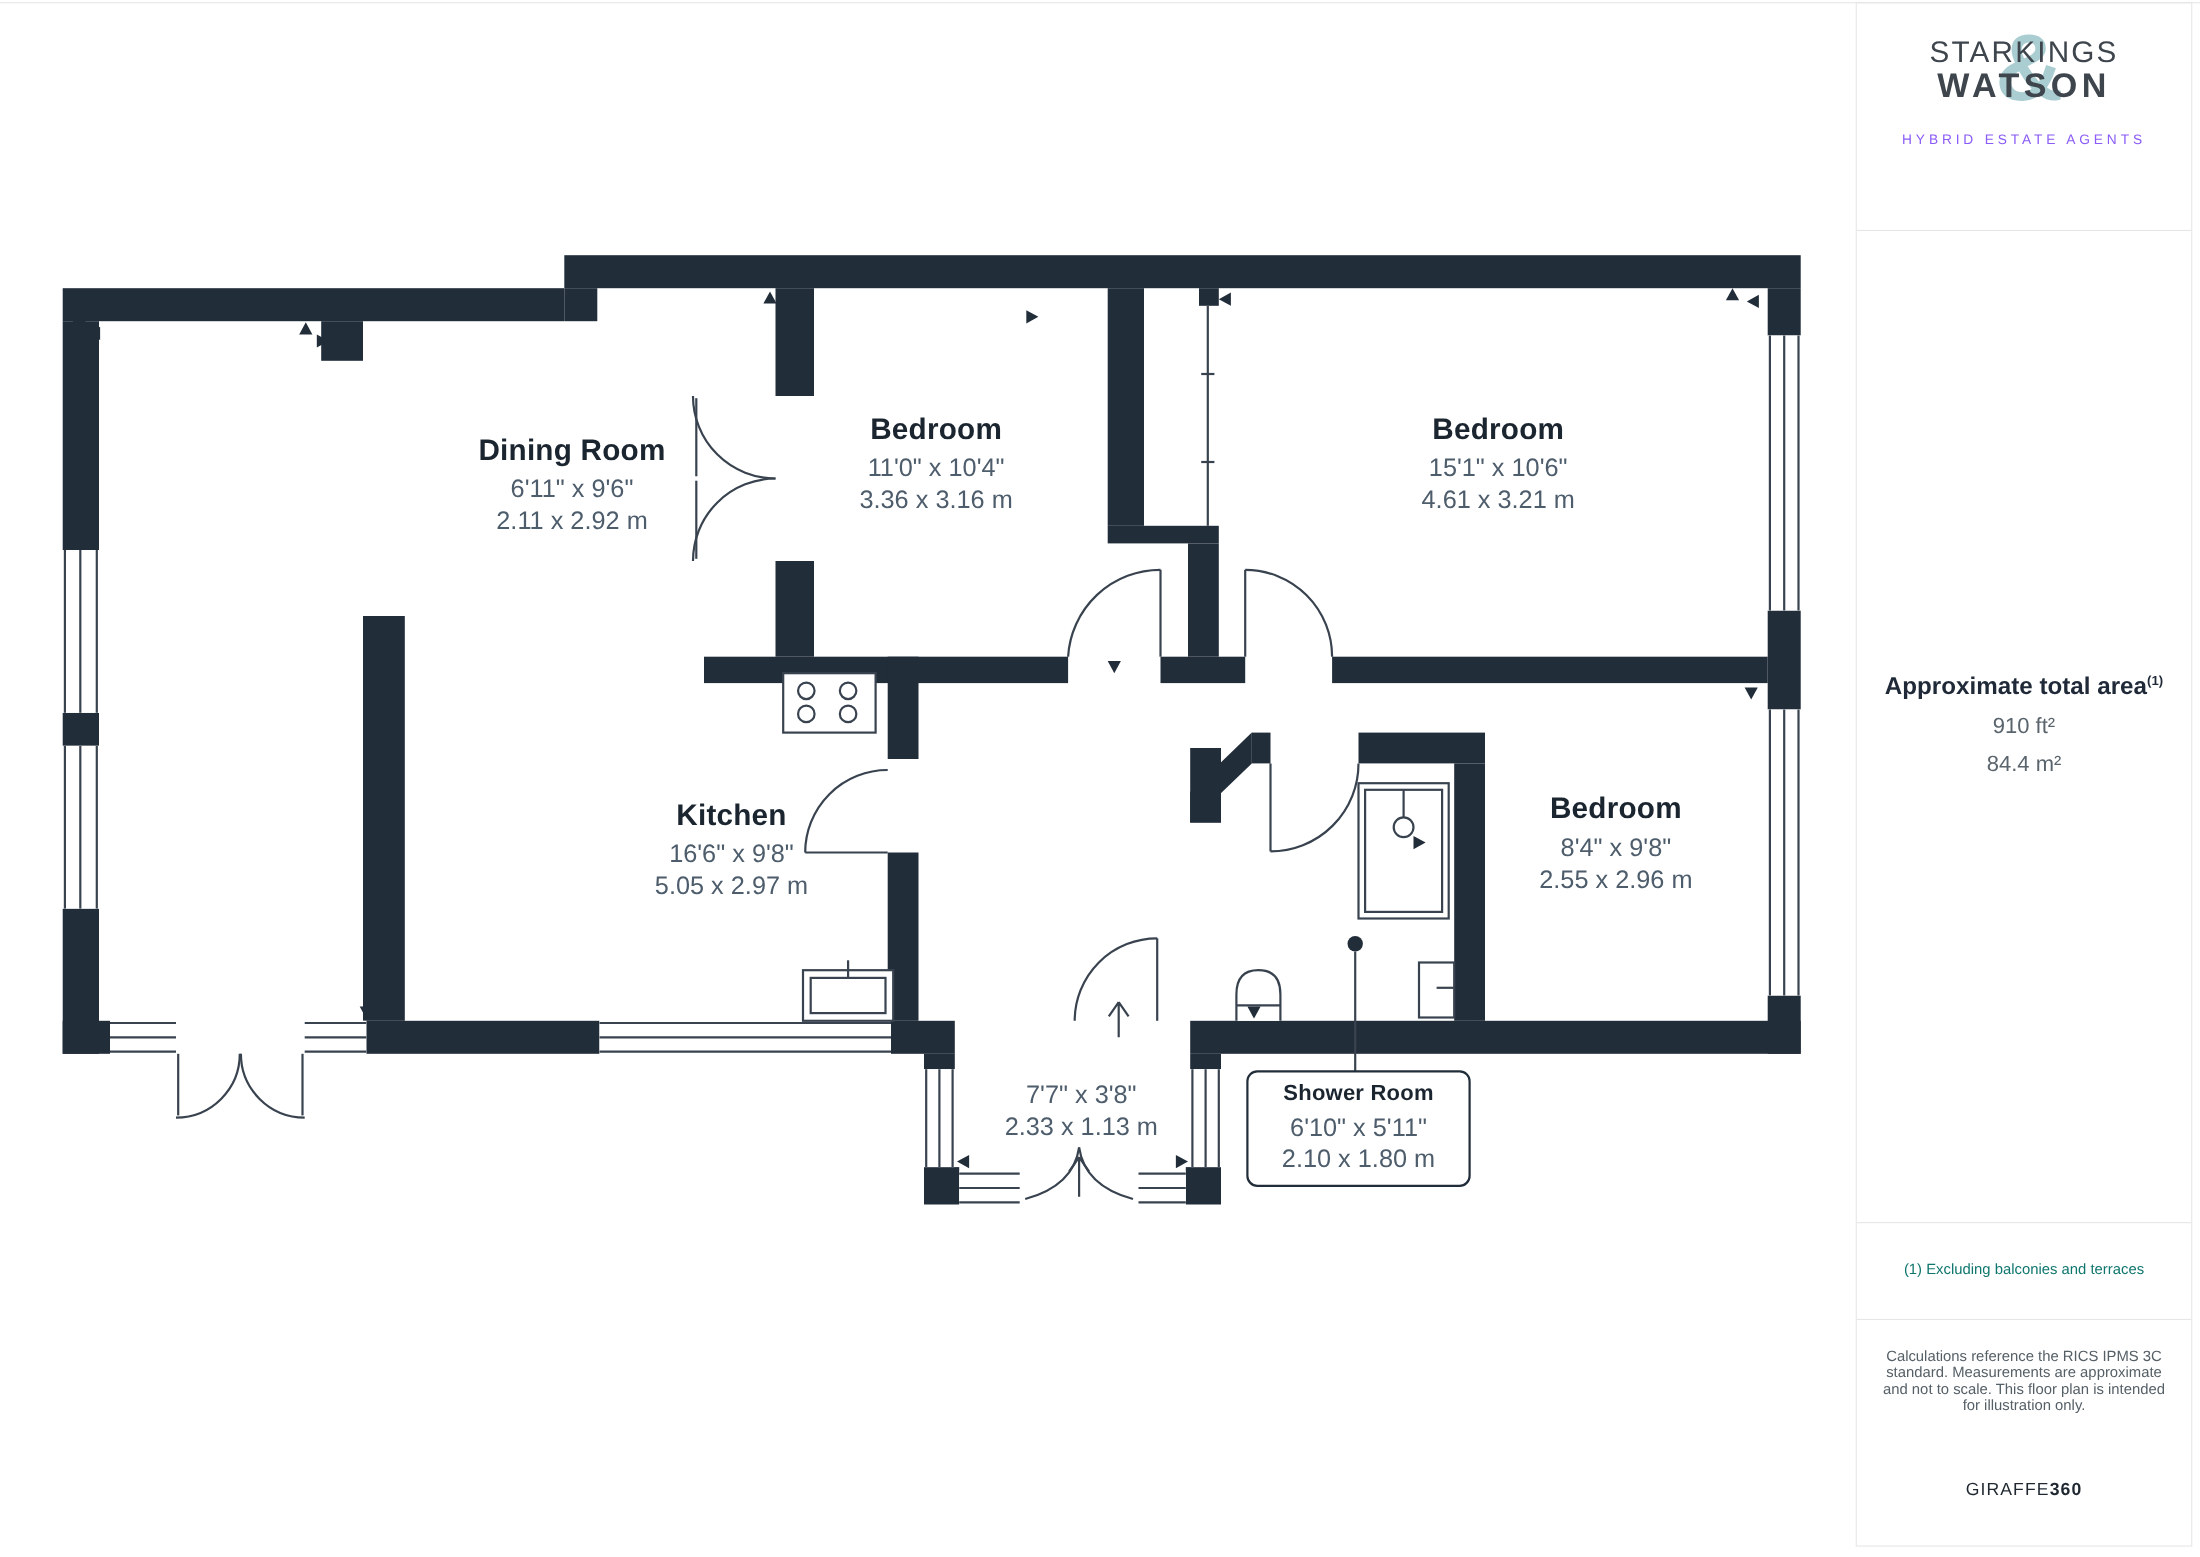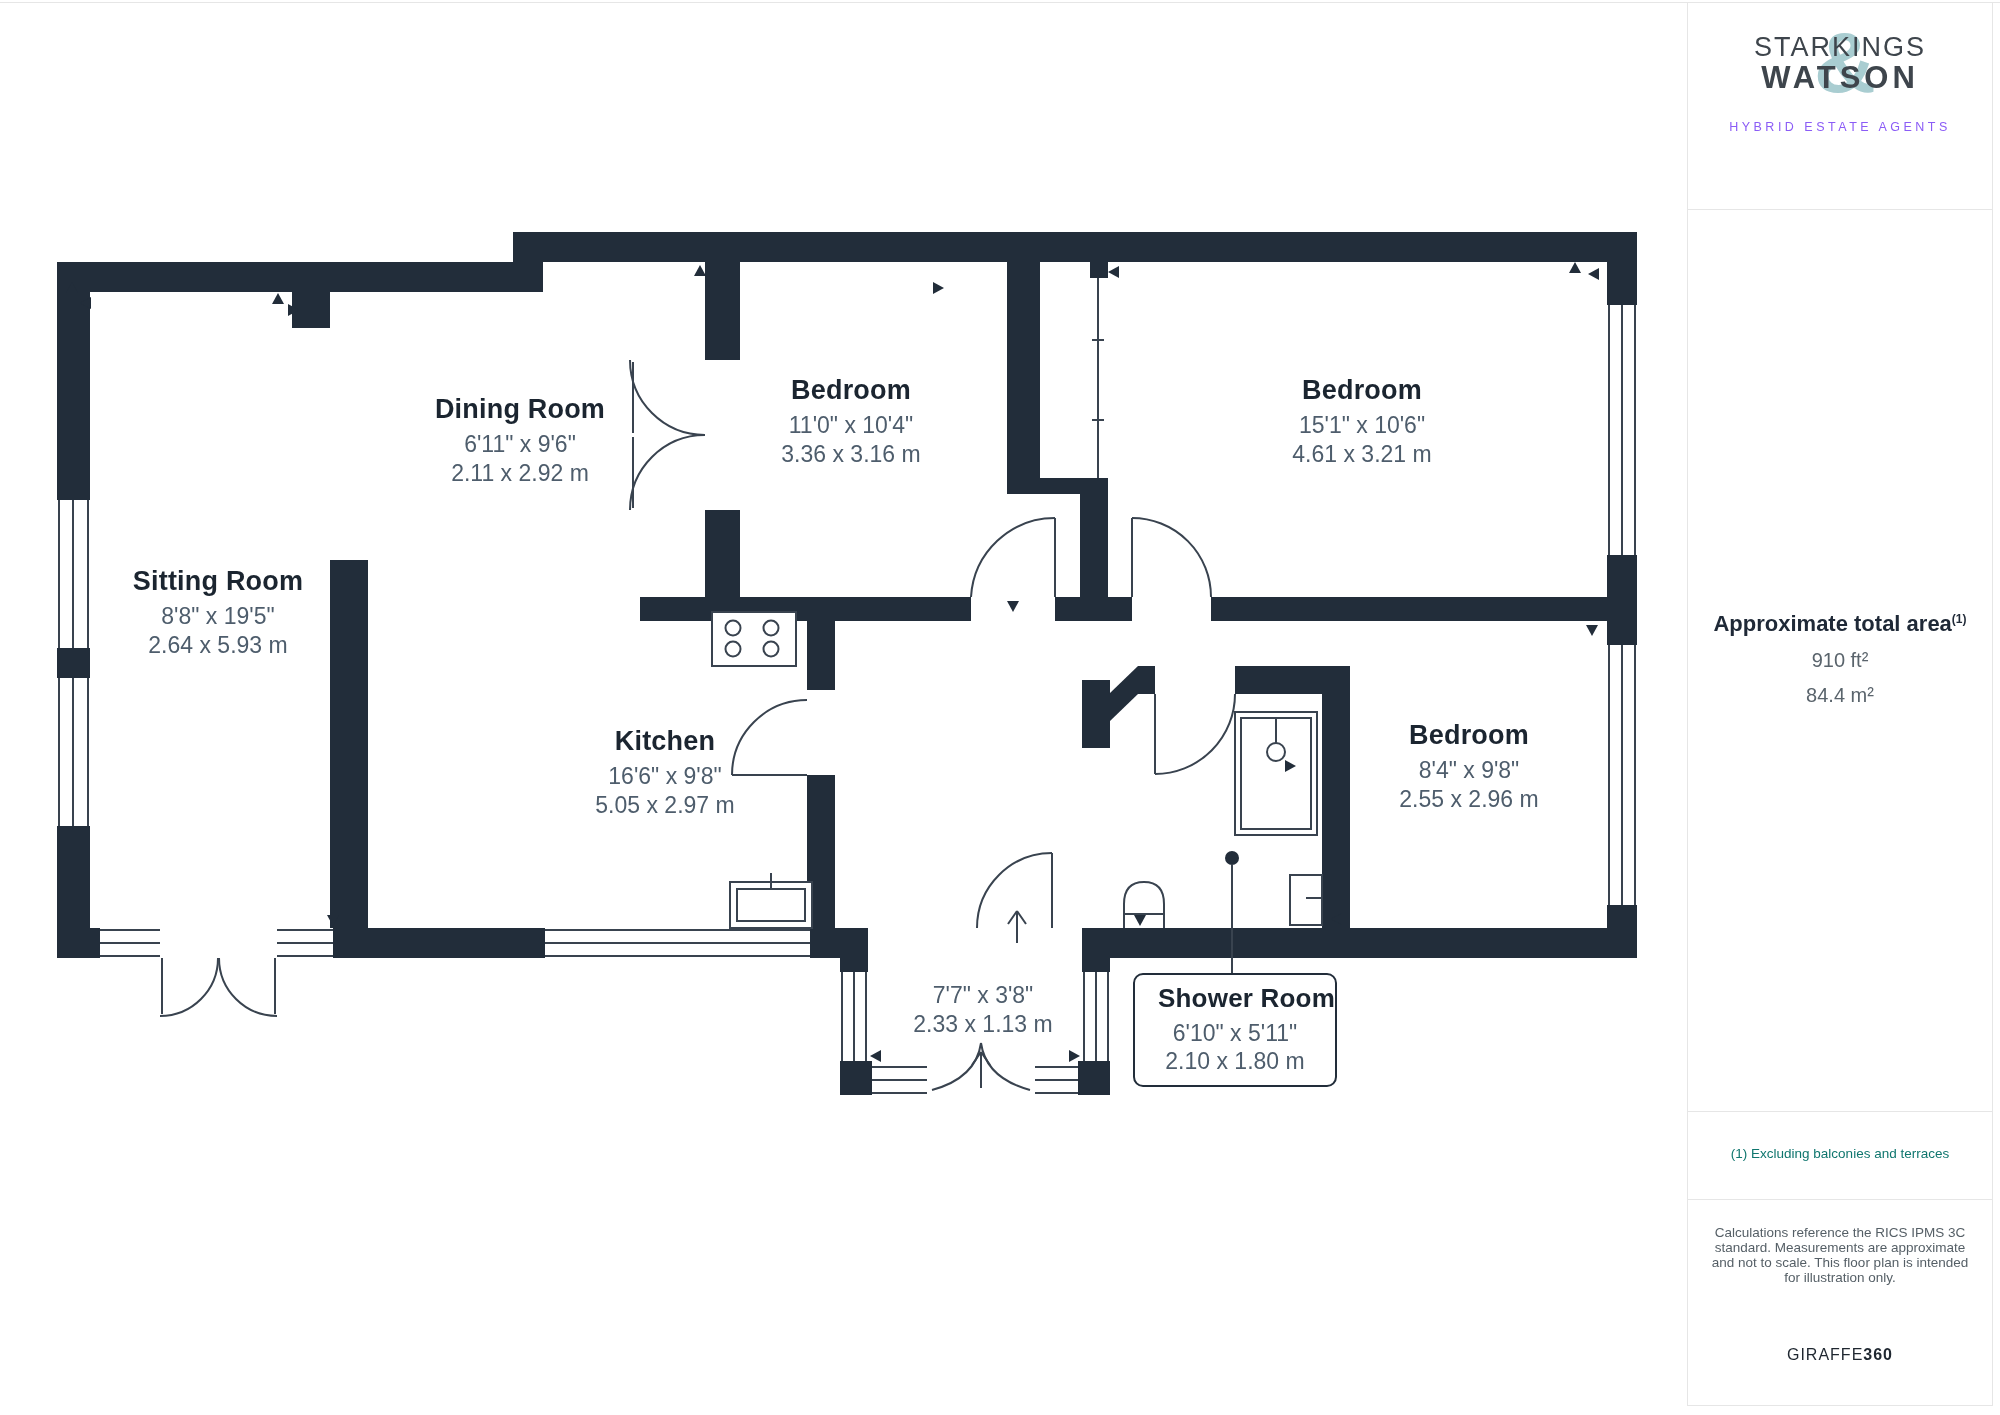--- a/index.html
+++ b/index.html
@@ -7,21 +7,21 @@
         font-family:"Liberation Sans",sans-serif;}
   #top-hairline{position:absolute;left:0;top:2px;width:2000px;height:0;border-top:1px solid #e6e6e6;}
   
   #plan-svg{position:absolute;left:0;top:0;}
   .room-label{position:absolute;width:300px;text-align:center;pointer-events:none;}
   .room-title{font-size:27px;font-weight:bold;color:#1b2530;letter-spacing:.2px;}
   .room-dim{font-size:23px;color:#4e5d6c;line-height:29px;}
   .room-title + .room-dim{margin-top:5px;}
   #shower-callout{position:absolute;left:1133px;top:973px;width:200px;padding:8px 0 10px 0;
       background:#fff;border:2.5px solid #222d3a;border-radius:10px;text-align:center;}
-  #shower-callout .room-title{font-size:26px;text-align:right;}
+  #shower-callout .room-title{font-size:20px;}
   #shower-callout .room-dim{font-size:23px;line-height:28px;}
   
   #sidebar{position:absolute;left:1687px;top:2px;width:304px;height:1402px;
       border-left:1px solid #e6e6e6;border-right:1px solid #e6e6e6;border-bottom:1px solid #e6e6e6;
       border-top:1px solid #e6e6e6;}
   .sb-divider{position:absolute;left:0;width:100%;height:0;border-top:1px solid #e6e6e6;}
   #logo{position:absolute;left:0;top:30px;width:100%;text-align:center;}
   #logo-words{position:relative;display:inline-block;padding:0 10px;}
   #logo-amp{position:absolute;left:50%;top:54%;transform:translate(-42%,-55%);
       font-size:86px;font-weight:bold;color:#a9cdd1;z-index:0;line-height:1;}
@@ -241,25 +241,20 @@
       <path d="M1013,618 l6,-11 h-12 Z" transform="translate(0,-6)"></path>
       <path d="M870,1056 l11,-6 v12 Z"></path>
       <path d="M1080,1056 l-11,-6 v12 Z"></path>
       <path d="M1331,919 l11,-6 v12 Z"></path>
       <path d="M1592,636 l6,-11 h-12 Z"></path>
       <path d="M1296,766 l-11,-6 v12 Z"></path>
       <path d="M1140,926 l-6,-11 h12 Z"></path>
     </g>
   </svg>
 
-  <div class="room-label" style="left:68px;top:566px">
-    <div class="room-title">Sitting Room</div>
-    <div class="room-dim">8'8" x 19'5"</div>
-    <div class="room-dim">2.64 x 5.93 m</div>
-  </div>
   <div class="room-label" style="left:370px;top:394px">
     <div class="room-title">Dining Room</div>
     <div class="room-dim">6'11" x 9'6"</div>
     <div class="room-dim">2.11 x 2.92 m</div>
   </div>
   <div class="room-label" style="left:701px;top:375px">
     <div class="room-title">Bedroom</div>
     <div class="room-dim">11'0" x 10'4"</div>
     <div class="room-dim">3.36 x 3.16 m</div>
   </div>

